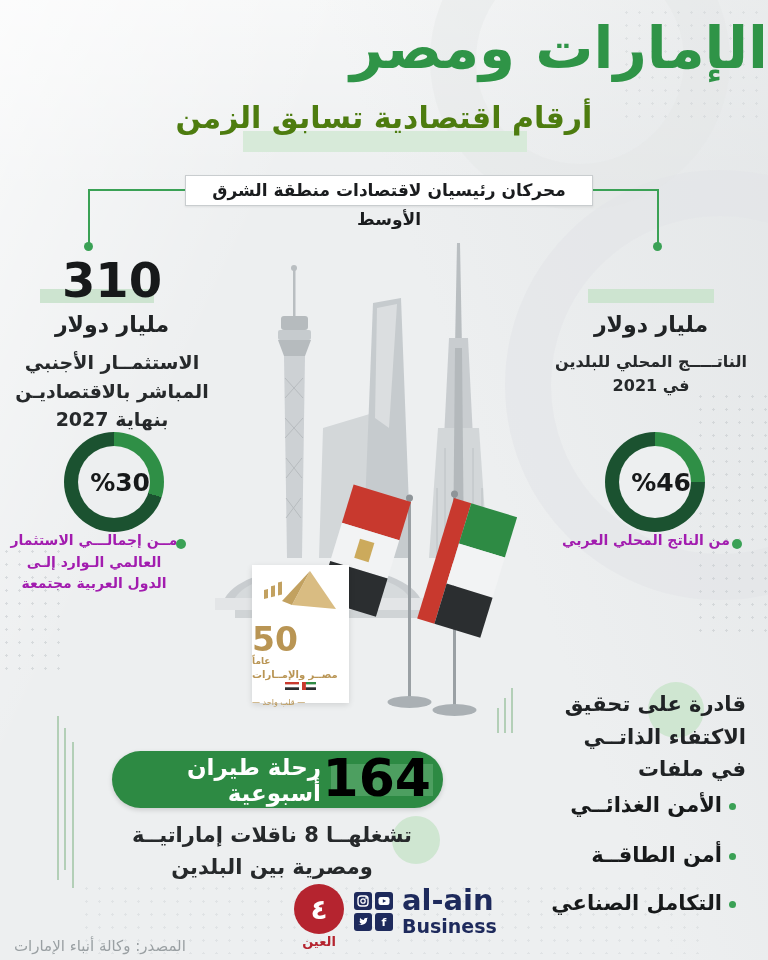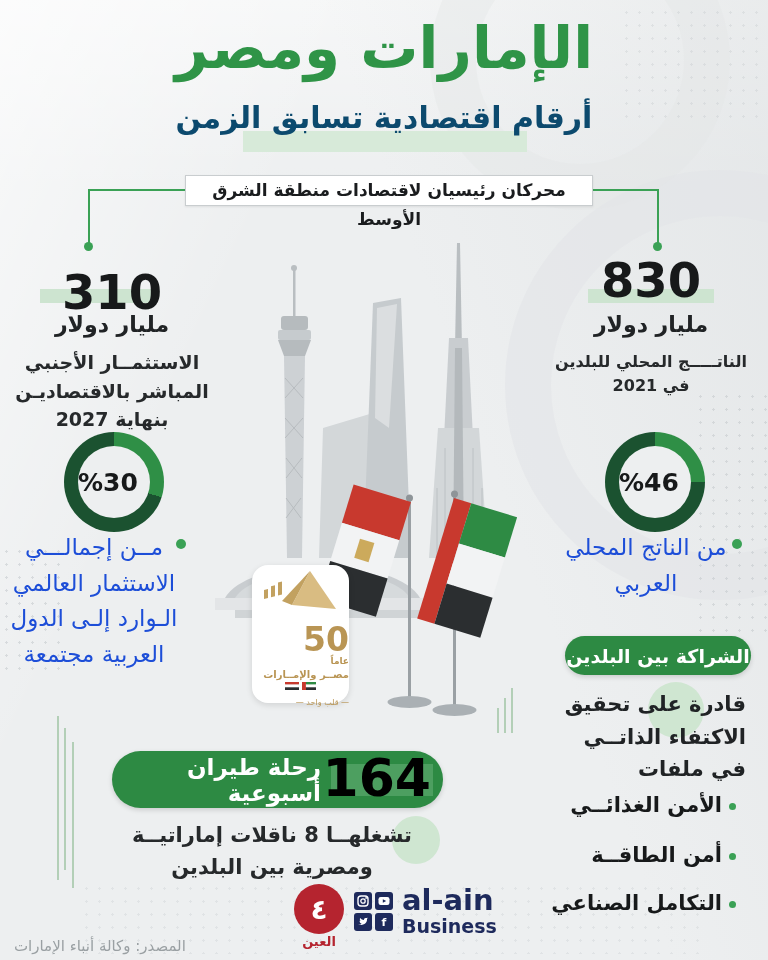--- a/index.html
+++ b/index.html
@@ -13,46 +13,46 @@
     linear-gradient(180deg, rgba(255,255,255,.5) 0%, rgba(237,239,240,0) 20%);}
   .ring{position:absolute;border-radius:50%;border:46px solid #e3e5e7;opacity:.6;}
   .ring.r1{width:430px;height:430px;left:505px;top:170px;}
   .ring.r2{width:300px;height:300px;left:430px;top:-90px;opacity:.4;}
   .dots{position:absolute;background-image:radial-gradient(#c3c8cb 1px, transparent 1.2px);background-size:13px 13px;opacity:.55;}
 
   .ar{direction:rtl;}
   .green-line{position:absolute;background:#3aa155;}
   .green-dot{position:absolute;width:9px;height:9px;border-radius:50%;background:#3aa155;}
 
-  .title{position:absolute;left:0;top:14px;width:768px;text-align:center;color:#2f9447;
+  .title{position:absolute;left:0;top:14px;width:768px;color:#2f9447;
          font-size:58px;font-weight:900;letter-spacing:-1px;}
   .subtitle-band{position:absolute;left:243px;top:131px;width:284px;height:21px;background:#d7ead9;}
-  .subtitle{position:absolute;left:0;top:100px;width:768px;text-align:center;color:#0c4a6e;
+  .subtitle{position:absolute;left:0;top:100px;width:768px;text-align:center;color:#4d7c0f;
             font-size:30px;font-weight:900;}
   .banner{position:absolute;left:185px;top:175px;width:408px;height:31px;background:#ffffff;
           border:1px solid #c9cdcf;box-shadow:0 1px 2px rgba(0,0,0,.08);
           text-align:center;font-size:17px;font-weight:900;color:#1a1c1e;line-height:29px;}
 
   .stat-value{position:absolute;width:170px;text-align:center;font-size:48px;font-weight:900;color:#17191a;z-index:3;}
   .value-band{position:absolute;height:14px;background:#cde4d0;z-index:2;}
   .stat-unit{position:absolute;width:170px;text-align:center;font-size:22px;font-weight:800;color:#202325;z-index:3;}
   .stat-desc{position:absolute;text-align:center;font-size:19px;font-weight:700;color:#26292b;line-height:1.5;z-index:3;}
 
   .donut{position:absolute;width:100px;height:100px;border-radius:50%;z-index:3;}
   .donut .hole{position:absolute;left:14px;top:14px;width:72px;height:72px;border-radius:50%;background:#edeff0;
-               display:flex;align-items:center;justify-content:flex-start;}
+               display:flex;align-items:center;justify-content:flex-end;}
   .donut .pct{direction:ltr;font-size:25px;font-weight:900;color:#17191a;}
 
-  .note{position:absolute;text-align:center;font-size:23px;font-weight:400;color:#1d4ed8;line-height:1.55;z-index:3;}
+  .note{position:absolute;text-align:center;font-size:14px;font-weight:700;color:#a21caf;line-height:1.55;z-index:3;}
   .note .ndot{position:absolute;width:10px;height:10px;border-radius:50%;background:#3aa155;}
 
   .center-art{position:absolute;left:205px;top:228px;width:360px;height:505px;z-index:1;}
 
   .anniv{position:absolute;left:252px;top:565px;width:97px;height:138px;background:#fff;
-         box-shadow:0 2px 6px rgba(0,0,0,.12);z-index:2;text-align:right;direction:rtl;border-radius:16px;}
+         box-shadow:0 2px 6px rgba(0,0,0,.12);z-index:2;text-align:left;direction:rtl;}
   .anniv .num{color:#b99554;font-size:33px;font-weight:800;line-height:1;margin-top:2px;}
   .anniv .yrs{color:#b99554;font-size:9px;font-weight:700;}
   .anniv .l1{color:#b99554;font-size:10px;font-weight:700;margin-top:3px;}
   .anniv .l2{color:#b99554;font-size:8px;margin-top:8px;}
   .anniv .flags{display:flex;justify-content:center;gap:3px;margin-top:2px;}
 
   .pill{position:absolute;background:#2d8a43;border-radius:29px;z-index:3;box-shadow:0 2px 5px rgba(0,0,0,.15);}
   .flight-pill{left:112px;top:751px;width:331px;height:57px;}
   .flight-num-band{position:absolute;right:10px;top:13px;width:102px;height:32px;background:#4d9f60;}
   .flight-num{position:absolute;right:12px;top:-3px;direction:ltr;font-size:52px;font-weight:900;color:#000000;line-height:60px;}
@@ -216,50 +216,46 @@
   <div class="banner ar">محركان رئيسيان لاقتصادات منطقة الشرق الأوسط</div>
 
   <div class="green-line" style="left:88px;top:189px;width:97px;height:2px;"></div>
   <div class="green-line" style="left:88px;top:189px;width:2px;height:55px;"></div>
   <div class="green-dot" style="left:84px;top:242px;"></div>
   <div class="green-line" style="left:593px;top:189px;width:66px;height:2px;"></div>
   <div class="green-line" style="left:657px;top:189px;width:2px;height:55px;"></div>
   <div class="green-dot" style="left:653px;top:242px;"></div>
 
   <div class="value-band" style="left:40px;top:289px;width:114px;"></div>
-  <div class="stat-value" style="left:27px;top:252px;margin-top:12px;">310</div>
+  <div class="stat-value" style="left:27px;top:252px;">310</div>
   <div class="stat-unit ar" style="left:27px;top:312px;">مليار دولار</div>
   <div class="stat-desc ar" style="left:8px;top:348px;width:208px;">الاستثمــار الأجنبي المباشر بالاقتصاديـن بنهاية 2027</div>
   <div class="donut" style="left: 64px; top: 432px; background: conic-gradient(rgb(47, 143, 70) 0deg, rgb(47, 143, 70) 30%, rgb(27, 82, 48) 30%, rgb(27, 82, 48) 100%);">
     <div class="hole">
         <span class="pct">%30</span>
       </div>
   </div>
   <div class="note ar" style="left:6px;top:530px;width:176px;">
     <span class="ndot" style="right:-4px;top:9px;"></span>
     <span>مــن إجمالـــي الاستثمار العالمي الـوارد إلـى الدول العربية مجتمعة</span>
   </div>
 
   <div class="value-band" style="left:588px;top:289px;width:126px;"></div>
-  <div class="stat-value" style="left:566px;top:252px;">830</div>
   <div class="stat-unit ar" style="left:566px;top:312px;">مليار دولار</div>
   <div class="stat-desc ar" style="left:548px;top:350px;width:206px;font-size:16px;">الناتـــــج المحلي للبلدين في 2021</div>
   <div class="donut" style="left: 605px; top: 432px; background: conic-gradient(rgb(47, 143, 70) 0deg, rgb(47, 143, 70) 25%, rgb(27, 82, 48) 25%, rgb(27, 82, 48) 100%);">
     <div class="hole">
         <span class="pct">%46</span>
       </div>
   </div>
   <div class="note ar" style="left:556px;top:530px;width:180px;">
     <span class="ndot" style="right:-6px;top:9px;"></span>
     <span>من الناتج المحلي العربي</span>
   </div>
 
-  <div class="pill partner-pill">
-    <span>الشراكة بين البلدين</span>
-  </div>
   <div class="hl-circle" style="left:648px;top:682px;width:56px;height:56px;"></div>
   <div class="partner-lead">قادرة على تحقيق الاكتفاء الذاتــي في ملفات</div>
   <div class="p-item" style="top:843px;">
     <span class="pdot"></span>
     <span>أمن الطاقــة</span>
   </div>
   <div class="p-item" style="top:793px;">
     <span class="pdot"></span>
     <span>الأمن الغذائــي</span>
   </div>

